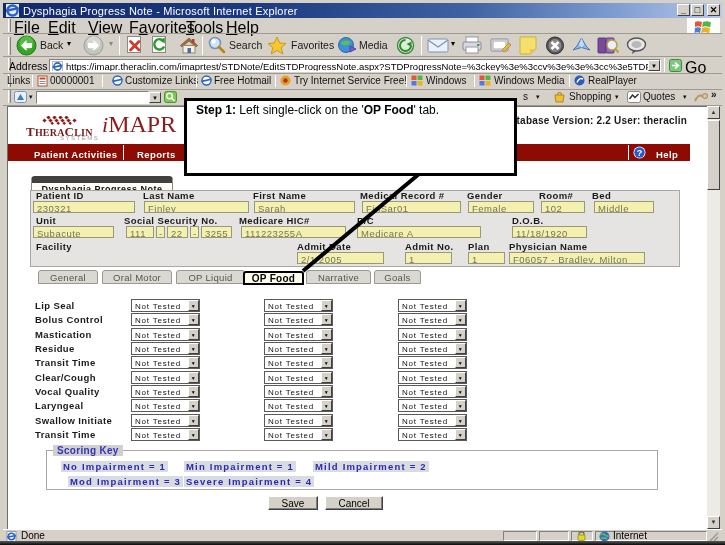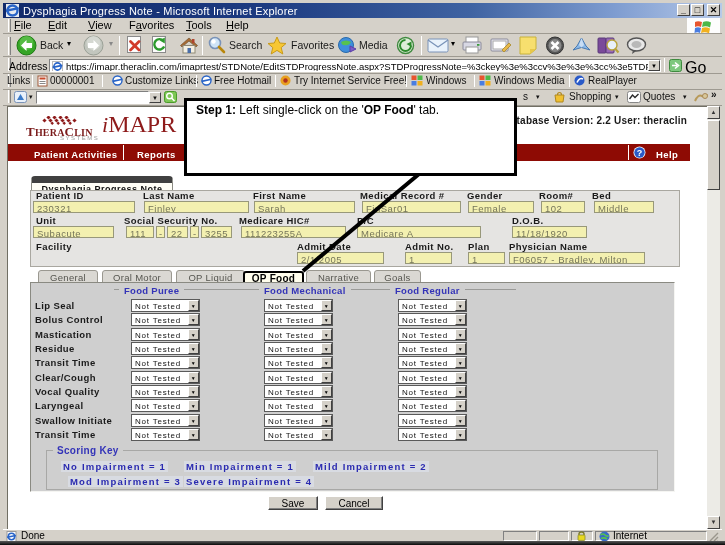--- a/index.html
+++ b/index.html
@@ -7,21 +7,21 @@
 body { font-family:"Liberation Sans", sans-serif; background:#D5D1C9; position:relative; }
 .abs { position:absolute; }
 
 #titlebar { left:3px; top:3px; width:719px; height:15px;
   background:linear-gradient(90deg,#11296a 0%,#1c3a80 35%,#3f63a2 65%,#7e9cd0 85%,#b6c9e8 100%); }
 #titletext { left:20px; top:2px; color:#fff; font-size:11px; font-weight:normal; letter-spacing:0.2px; }
 .winbtn { top:4px; width:13px; height:12px; background:#D5D1C9;
   border-top:1px solid #fff; border-left:1px solid #fff;
   border-right:1px solid #404040; border-bottom:1px solid #404040;
   font-size:9px; font-weight:bold; color:#000; text-align:center; line-height:10px; }
-#menubar { left:3px; top:18px; width:719px; height:15px; font-size:11px; color:#000; }
+#menubar { left:3px; top:18px; width:719px; height:15px; font-size:16px; color:#000; }
 .menuitem { top:1px; }
 #winlogo { left:687px; top:18px; width:33px; height:16px; background:#fdfdfd; }
 .bar-groove { height:1px; background:#9e9a91; }
 .grip { width:3px; border-left:1px solid #fff; border-right:1px solid #808080; }
 
 #toolbar { left:3px; top:34px; width:719px; height:23px; }
 .tbtxt { font-size:10.5px; color:#1a1a1a; }
 .sep { width:1px; background:#9e9a91; border-right:1px solid #fff; }
 
 #addrrow { left:3px; top:57px; width:719px; height:16px; }
@@ -426,26 +426,20 @@
     <div class="fin" style="left:478px;top:61px;width:136px">F06057 - Bradley, Milton</div>
   </div>
 
   <div class="tab" style="left:30px;width:60px">General</div>
   <div class="tab" style="left:94px;width:70px">Oral Motor</div>
   <div class="tab" style="left:168px;width:69px">OP Liquid</div>
   <div class="tab" id="tabfood" style="left:235px;width:61px">OP Food</div>
   <div class="tab" style="left:298px;width:65px">Narrative</div>
   <div class="tab" style="left:366px;width:47px">Goals</div>
 
-  <div class="pg" id="gridpanel">
-    <div id="headline"></div>
-    <span class="colhead" style="left:88px">Food Puree</span>
-    <span class="colhead" style="left:228px">Food Mechanical</span>
-    <span class="colhead" style="left:359px">Food Regular</span>
-  </div>
   <div class="pg" id="gridrows" style="left:22px;top:175px;width:645px;height:210px">
     <span class="rowlbl" style="top:18px">Lip Seal</span>
     <div class="dd" style="left:101px;top:17px">Not Tested<div class="ddb">▼</div></div>
     <div class="dd" style="left:234px;top:17px">Not Tested<div class="ddb">▼</div></div>
     <div class="dd" style="left:368px;top:17px">Not Tested<div class="ddb">▼</div></div>
     <span class="rowlbl" style="top:32px">Bolus Control</span>
     <div class="dd" style="left:101px;top:31px">Not Tested<div class="ddb">▼</div></div>
     <div class="dd" style="left:234px;top:31px">Not Tested<div class="ddb">▼</div></div>
     <div class="dd" style="left:368px;top:31px">Not Tested<div class="ddb">▼</div></div>
     <span class="rowlbl" style="top:47px">Mastication</span>

